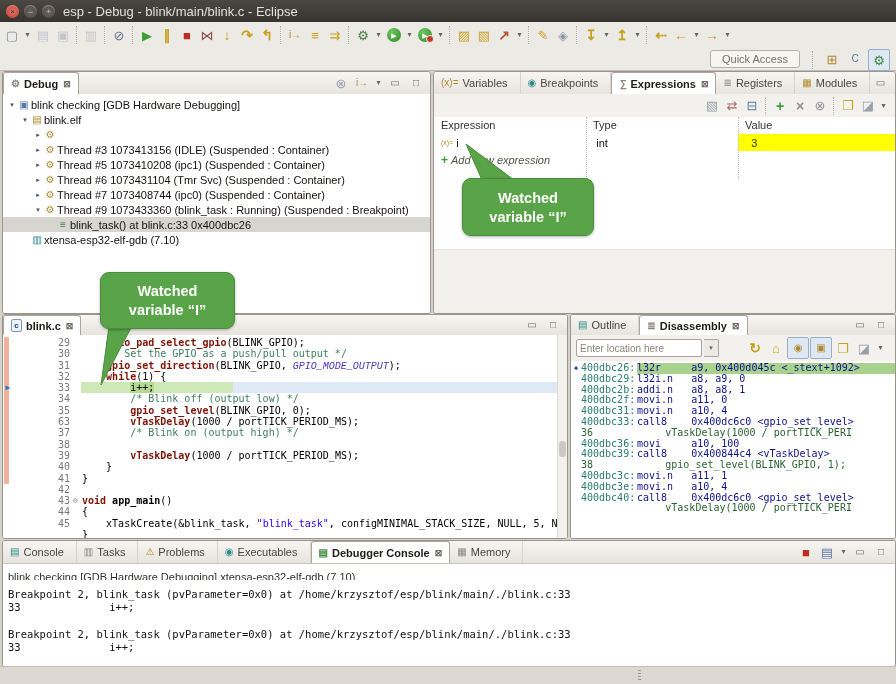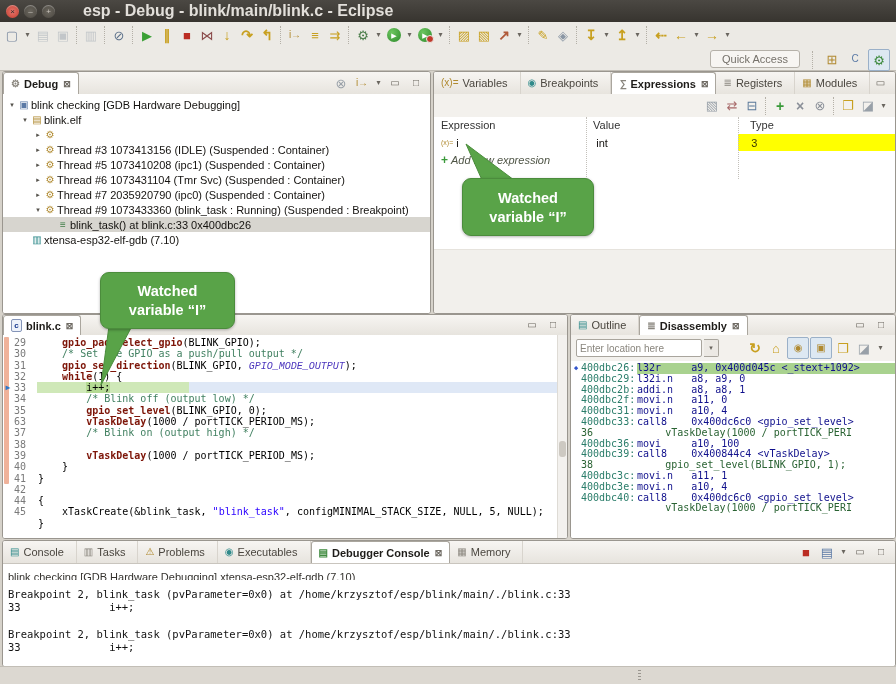--- a/index.html
+++ b/index.html
@@ -6,21 +6,21 @@
   .screen{position:relative;width:896px;height:684px;background:#d6d2ca;overflow:hidden;
           font-family:"Liberation Sans",sans-serif;-webkit-font-smoothing:antialiased;}
   
   .titlebar{position:absolute;left:0;top:0;width:896px;height:22px;
             background:linear-gradient(#4b4843,#37342f);display:flex;align-items:center;}
   .winctl{display:flex;gap:5px;margin-left:6px;}
   .wbtn{width:13px;height:13px;border-radius:50%;display:flex;align-items:center;justify-content:center;
         font-size:8px;color:#2a2a2a;box-shadow:inset 0 1px 1px rgba(255,255,255,.35);}
   .wbtn.close{background:radial-gradient(#e8776d,#c0392b);}
   .wbtn.min,.wbtn.max{background:radial-gradient(#6b675f,#4a463f);color:#c9c5bd;}
-  .title-text{color:#e2dfda;font-size:16px;font-weight:bold;margin-left:28px;}
+  .title-text{color:#e2dfda;font-size:13px;font-weight:normal;margin-left:8px;}
   
   .topchrome{position:absolute;left:0;top:22px;width:896px;height:48px;background:#eceae5;
              border-bottom:1px solid #c2beb6;}
   .mainbar{position:absolute;left:2px;top:23px;height:24px;display:flex;align-items:center;}
   .tbicon{width:20px;height:20px;display:flex;align-items:center;justify-content:center;
           font-size:13px;color:#5b708a;cursor:default;border-radius:2px;}
   .tbicon .g{line-height:1;}
   .tbicon.dd{width:11px;font-size:8px;color:#6a665f;}
   .tbicon.sep{width:1px;height:18px;border-left:1px dotted #b4b0a7;margin:0 3px;border-radius:0;}
   .tbicon.dis{opacity:.42;}
@@ -68,21 +68,21 @@
   .vline{position:absolute;top:45px;height:62px;border-left:1px dotted #c3c0ba;}
   .exicon{font-size:7px;color:#b08a30;margin:0 3px 0 7px;}
   .plus{color:#3a9a3a;font-weight:bold;font-size:12px;margin:0 3px 0 7px;line-height:1;}
   .addlbl{font-style:italic;color:#4f5546;}
   .valcell{position:absolute;left:304px;right:0;top:62px;height:17px;}
   .expr-tail{position:absolute;left:0;right:0;top:177px;bottom:0;background:#f2f0ec;border-top:1px solid #e6e3dd;}
   
   .ed-content{position:absolute;left:0;right:0;top:20px;bottom:0;background:#fff;overflow:hidden;
        font-family:"DejaVu Sans Mono","Liberation Mono",monospace;font-size:10px;line-height:11.3px;}
   .ed-lines{position:absolute;left:0;top:2px;right:0;}
-  .ed-row{height:11.3px;display:flex;white-space:pre;}
+  .ed-row{height:11.3px;display:flex;white-space:pre;margin-left:44px;}
   .ed-row.current{background:linear-gradient(90deg,rgba(0,0,0,0) 0 34px,#cfe8b8 34px 186px,#dfe8f6 186px 100%);}
   .ed-num{width:26px;flex:none;text-align:right;color:#7a7a7a;padding-right:3px;box-sizing:border-box;}
   .ed-fold{width:9px;flex:none;color:#8a867e;font-size:8px;line-height:11px;}
   .ed-code{white-space:pre;}
   .seg-pl{color:#000;} .seg-bld{color:#000;font-weight:bold;}
   .seg-kw{color:#7d1508;font-weight:bold;} .seg-fn{color:#7d1508;font-weight:bold;}
   .seg-cm{color:#3f7f5f;} .seg-str{color:#2a00ff;} .seg-mac{color:#4b35bd;font-style:italic;font-family:Liberation Mono, monospace;}
   .seg-cur{background:#b4da92;}
   .changebar{position:absolute;left:1px;width:5px;background:#efb29a;border-radius:1px;}
   .iparrow{position:absolute;left:0;width:10px;text-align:center;color:#2f77c8;font-size:8px;font-weight:bold;}
@@ -344,21 +344,21 @@
     <span class="tlab2">Thread #5 1073410208 (ipc1) (Suspended : Container)</span>
   </div>
         <div class="trow" style="padding-left: 30px;">
     <span class="twist">▸</span>
     <span class="ticon" style="color: rgb(176, 138, 48);">⚙</span>
     <span class="tlab2">Thread #6 1073431104 (Tmr Svc) (Suspended : Container)</span>
   </div>
         <div class="trow" style="padding-left: 30px;">
     <span class="twist">▸</span>
     <span class="ticon" style="color: rgb(176, 138, 48);">⚙</span>
-    <span class="tlab2">Thread #7 2035920790 (ipc0) (Suspended : Container)</span>
+    <span class="tlab2">Thread #7 1073408744 (ipc0) (Suspended : Container)</span>
   </div>
         <div class="trow" style="padding-left: 30px;">
     <span class="twist">▾</span>
     <span class="ticon" style="color: rgb(176, 138, 48);">⚙</span>
     <span class="tlab2">Thread #9 1073433360 (blink_task : Running) (Suspended : Breakpoint)</span>
   </div>
         <div class="trow selected" style="padding-left: 43px;">
     <span class="twist"></span>
     <span class="ticon" style="color: rgb(62, 125, 70);">≡</span>
     <span class="tlab2">blink_task() at blink.c:33 0x400dbc26</span>
@@ -437,22 +437,22 @@
         </span>
         <span class="tbicon" style="color: rgb(152, 160, 168);">
           <span class="g">◪</span>
         </span>
         <span class="tbicon dd">
           <span class="g">▾</span>
         </span>
       </div>
     <div class="expr-head">
       <div class="ehcell" style="width:152px">Expression</div>
+      <div class="ehcell" style="width:152px">Type</div>
       <div class="ehcell" style="flex:1">Value</div>
-      <div class="ehcell" style="width:152px">Type</div>
     </div>
     <div class="valcell" style="background:#ffff00"></div>
     <div class="expr-row1">
       <span class="exicon">(x)=</span>
       <span style="width:125px;color:#14120f">i</span>
       <span style="width:152px;padding-left:15px;box-sizing:border-box;color:#14120f">int</span>
       <span style="padding-left:18px;color:#3a3a00">3</span>
     </div>
     <div class="expr-addrow">
       <span class="plus">+</span>
@@ -546,20 +546,25 @@
   </div>
           <div class="ed-row">
     <span class="ed-num">41</span>
     <span class="ed-fold"></span>
     <span class="ed-code"><span class="seg-pl">}</span></span>
   </div>
           <div class="ed-row">
     <span class="ed-num">42</span>
     <span class="ed-fold"></span>
     <span class="ed-code"></span>
+  </div>
+          <div class="ed-row">
+    <span class="ed-num">43</span>
+    <span class="ed-fold">⊖</span>
+    <span class="ed-code"><span class="seg-kw">void</span><span class="seg-bld"> app_main</span><span class="seg-pl">()</span></span>
   </div>
           <div class="ed-row">
     <span class="ed-num">44</span>
     <span class="ed-fold"></span>
     <span class="ed-code"><span class="seg-pl">{</span></span>
   </div>
           <div class="ed-row">
     <span class="ed-num">45</span>
     <span class="ed-fold"></span>
     <span class="ed-code"><span class="seg-pl">    xTaskCreate(&amp;blink_task, </span><span class="seg-str">"blink_task"</span><span class="seg-pl">, configMINIMAL_STACK_SIZE, NULL, 5, NULL);</span></span>

